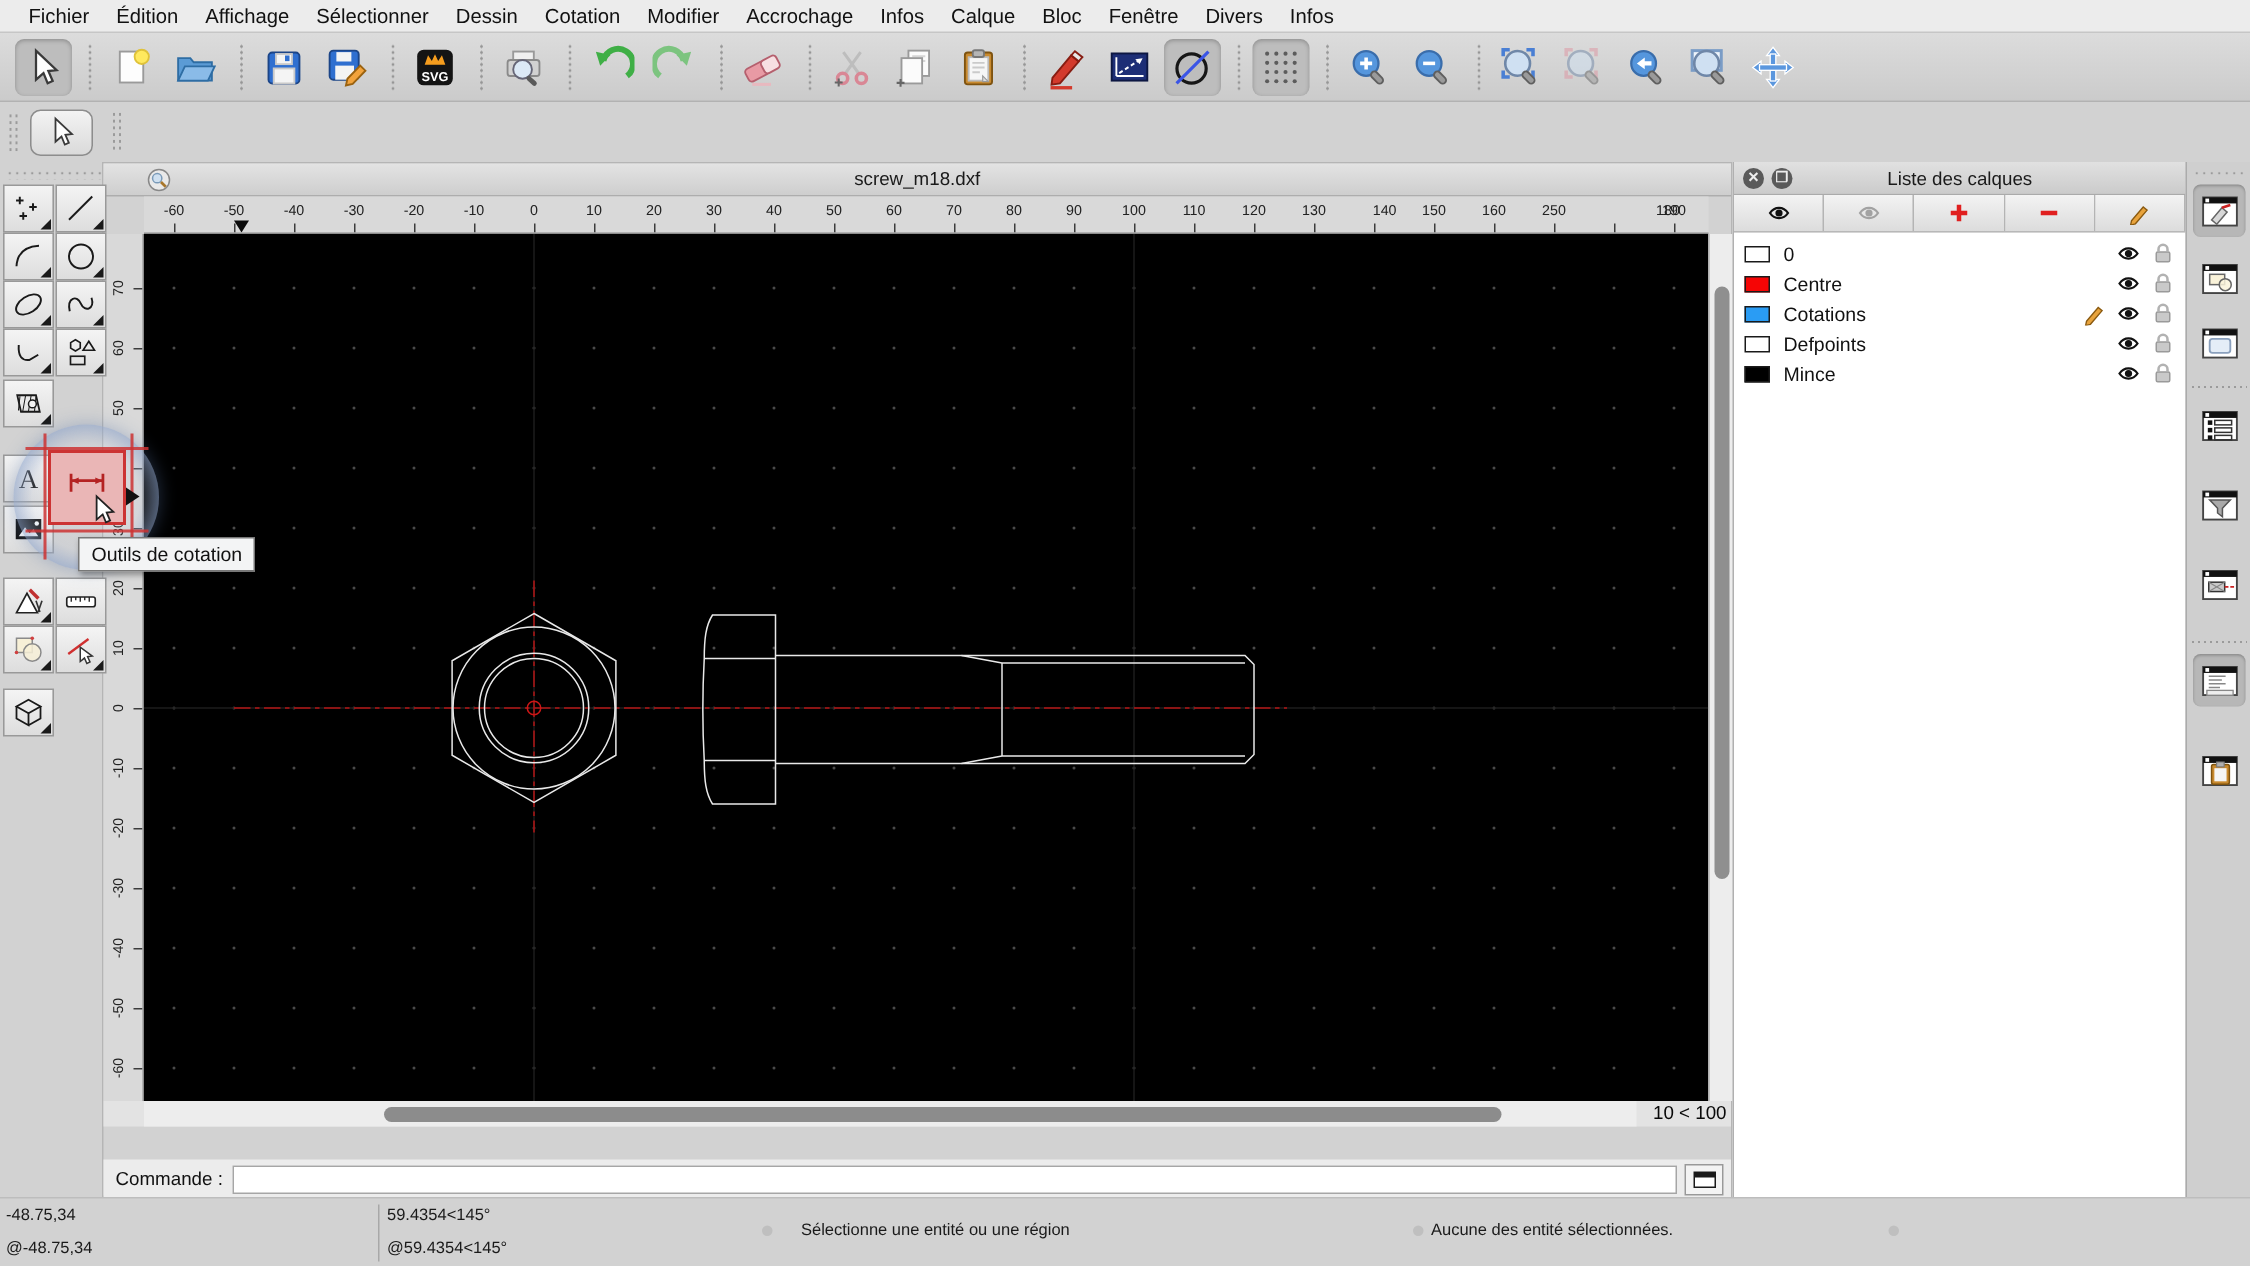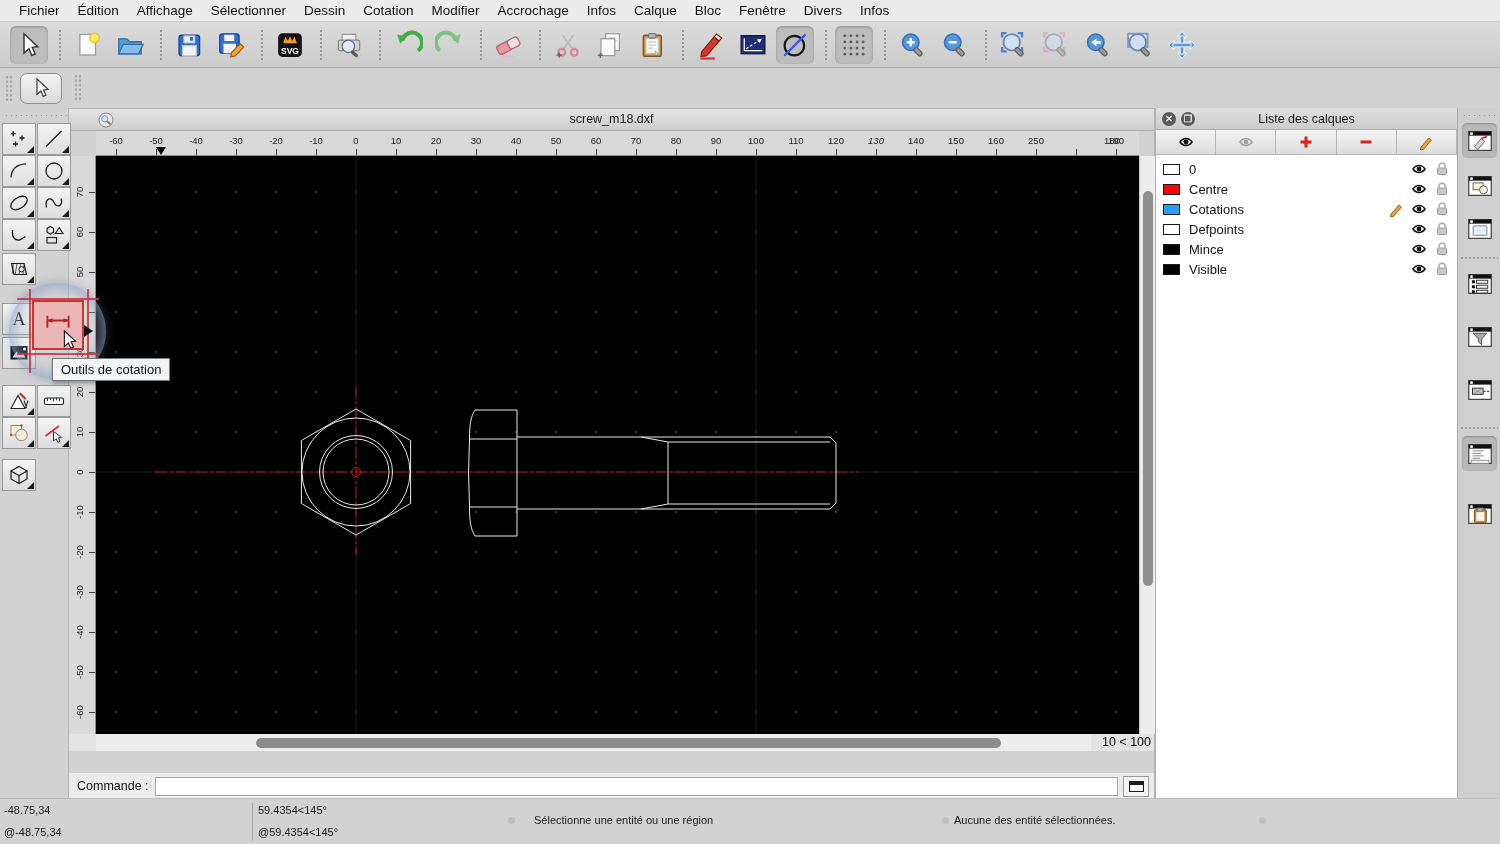--- a/index.html
+++ b/index.html
@@ -427,23 +427,23 @@
       <div class="h-label" style="left: 580px;">80</div>
       <div class="h-tick" style="left: 580px;"></div>
       <div class="h-label" style="left: 620px;">90</div>
       <div class="h-tick" style="left: 620px;"></div>
       <div class="h-label" style="left: 660px;">100</div>
       <div class="h-tick" style="left: 660px;"></div>
       <div class="h-label" style="left: 700px;">110</div>
       <div class="h-tick" style="left: 700px;"></div>
       <div class="h-label" style="left: 740px;">120</div>
       <div class="h-tick" style="left: 740px;"></div>
-      <div class="h-label" style="left: 780px; font-style: italic;">130</div>
+      <div class="h-label" style="left: 780px;">130</div>
       <div class="h-tick" style="left: 780px;"></div>
-      <div class="h-label" style="left: 820px;">140</div>
+      <div class="h-label" style="left: 820px; text-align: right;">140</div>
       <div class="h-tick" style="left: 820px;"></div>
       <div class="h-label" style="left: 860px;">150</div>
       <div class="h-tick" style="left: 860px;"></div>
       <div class="h-label" style="left: 900px;">160</div>
       <div class="h-tick" style="left: 900px;"></div>
       <div class="h-label" style="left: 940px;">250</div>
       <div class="h-tick" style="left: 940px;"></div>
       <div class="h-label" style="left: 1016px;">180</div>
       <div class="h-tick" style="left: 980px;"></div>
       <div class="h-label" style="left: 1020px;">190</div>
@@ -828,36 +828,20 @@
             <circle cx="8" cy="8" r="2.4" fill="#111"></circle>
           </svg>
         </span>
         <span class="row-icon icon">
           <svg viewBox="0 0 16 16" xmlns="http://www.w3.org/2000/svg">
             <rect x="3.5" y="7" width="9" height="6.5" rx="1" fill="#c9c9c9" stroke="#9a9a9a"></rect>
             <path d="M5 7 V5.2 a3 3 0 0 1 6 0 V7" fill="none" stroke="#b2b2b2" stroke-width="1.7"></path>
           </svg>
         </span>
       </div>
-      <div class="layer-row">
-        <span class="swatch" style="background: rgb(0, 0, 0);"></span>
-        <span class="layer-name">Visible</span>
-        <span class="row-icon icon">
-          <svg viewBox="0 0 16 16" xmlns="http://www.w3.org/2000/svg">
-            <path d="M2 8 C5 3.4 11 3.4 14 8 C11 12.6 5 12.6 2 8 Z" fill="none" stroke="#111" stroke-width="1.5"></path>
-            <circle cx="8" cy="8" r="2.4" fill="#111"></circle>
-          </svg>
-        </span>
-        <span class="row-icon icon">
-          <svg viewBox="0 0 16 16" xmlns="http://www.w3.org/2000/svg">
-            <rect x="3.5" y="7" width="9" height="6.5" rx="1" fill="#c9c9c9" stroke="#9a9a9a"></rect>
-            <path d="M5 7 V5.2 a3 3 0 0 1 6 0 V7" fill="none" stroke="#b2b2b2" stroke-width="1.7"></path>
-          </svg>
-        </span>
-      </div>
     </div>
 </div>
 
 <div class="right-dock">
   <div class="dock-handle"></div>
 <div class="dock-sep" style="top: 148px;"></div>
     <div class="dock-sep" style="top: 318px;"></div>
     <div class="dock-btn active" style="top: 15px;">
       <span class="icon">
         <svg viewBox="0 0 24 24" xmlns="http://www.w3.org/2000/svg">

